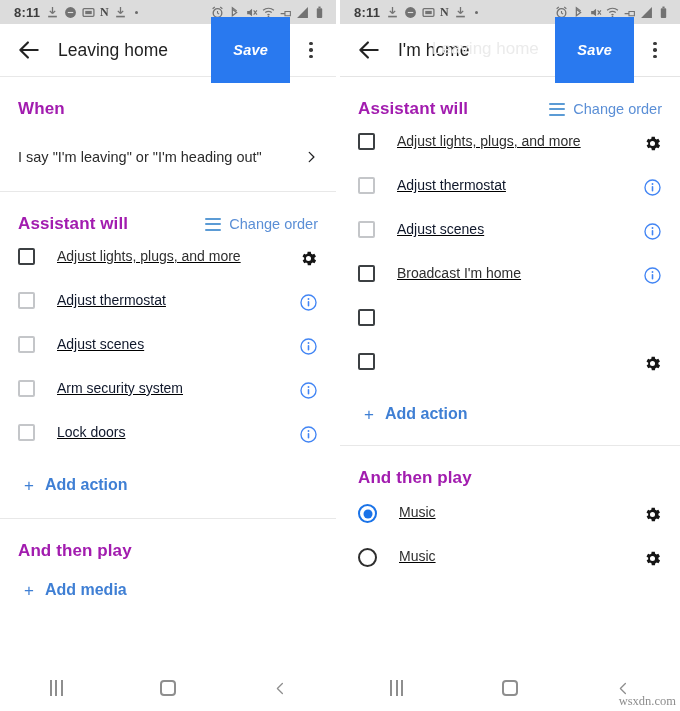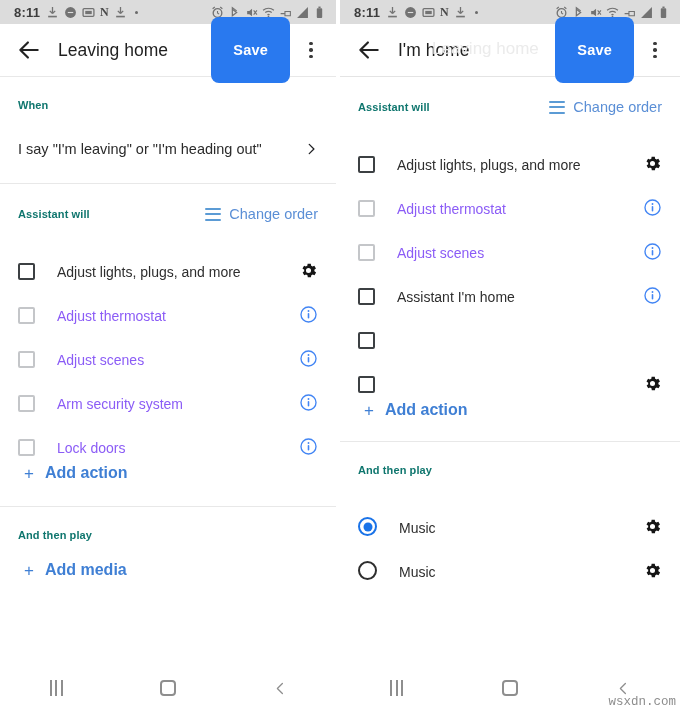--- a/index.html
+++ b/index.html
@@ -39,78 +39,79 @@
     margin-left: 16px; font-size: 17.5px; color: #1f1f1f;
     white-space: nowrap; overflow: hidden;
   }
   .ghost {
     position: absolute; left: 92px; top: 15px;
     font-size: 17px; color: #ebebeb; white-space: nowrap;
     pointer-events: none; user-select:none;
   }
   .save-btn {
     margin-left: auto; background: #2979ef; color: #fff;
-    border: none; border-radius: 8px;
+    border: none; border-radius: 0;
     font-family: inherit; font-size: 14.5px; font-weight: 700;
-    padding: 25px 22px; cursor: pointer; letter-spacing:.2px;
+    padding: 25px 22px; cursor: pointer; letter-spacing:.2px;font-style:italic;
   }
   .kebab { width: 26px; margin-left: 8px; display: flex; flex-direction: column;
            align-items: center; gap: 3px; cursor: pointer; padding: 4px 0; }
   .kebab i { width: 3.5px; height: 3.5px; border-radius: 50%; background: #3a3a3a; display:block; }
 
   .divider { height: 1px; background: #e8e8e8; width: 100%; }
   .divider.thick { height: 1px; background: #e4e4e4; }
 
   
   .section { padding: 0 18px; }
   .sec-head {
     display: flex; align-items: center;
     padding-top: 22px; padding-bottom: 4px;
   }
-  .sec-title { font-size: 11px; font-weight: 700; color: #0f766e; letter-spacing: .1px; }
+  .sec-title { font-size: 17px; font-weight: 700; color: #a21caf; letter-spacing: .1px; }
   .change-order {
     margin-left: auto; display: flex; align-items: center; gap: 8px; cursor: pointer; justify-content: space-between;
   }
   .reorder-ico { width: 16px; height: 13px; display:flex; flex-direction:column; justify-content:space-between; }
   .reorder-ico i { display:block; height:2px; background:#5b9bd5; border-radius:1px; }
   .reorder-ico i:nth-child(1){ width:16px; }
   .reorder-ico i:nth-child(2){ width:16px; }
   .reorder-ico i:nth-child(3){ width:16px; }
   .change-order span { font-size: 14.5px; color: #5b8fd6; }
 
   .trigger-row {
     display: flex; align-items: center;
     padding: 26px 18px 26px 18px; cursor: pointer;
   }
   .trigger-row .txt { font-size: 14.5px; color: #2b2b2b; }
   .chev { margin-left: auto; width: 14px; height: 14px; }
   .chev svg { width:100%; height:100%; fill:none; stroke:#202124; stroke-width:2.2; }
 
   
   .row {
-    display: flex; align-items: flex-end; min-height: 44px;
+    display: flex; align-items: flex-start; min-height: 44px;
     padding: 0 18px;
+    text-decoration: underline;
   }
   .cbox {
     width: 17px; height: 17px; border: 2px solid #3c4043;
     border-radius: 2px; flex: none; cursor: pointer; background:#fff;
   }
   .cbox.dim { border-color: #c4c6c9; }
   .radio {
     width: 19px; height: 19px; border: 2px solid #2e2e2e; border-radius: 50%;
     flex: none; cursor: pointer; position: relative; background:#fff;
   }
   .radio.on { border-color: #1a73e8; }
   .radio.on::after {
     content:""; position:absolute; left:50%; top:50%;
     width: 9px; height: 9px; border-radius: 50%; background:#1a73e8;
     transform: translate(-50%,-50%);
   }
   .row .label { margin-left: 22px; font-size: 14px; color: #2e2e2e; }
-  .row .label.dim { color: #8b5cf6; }
+  .row .label.dim { color: #0f172a; }
   .row .trail { margin-left: auto; width: 20px; height: 20px; display:flex; align-items:center; justify-content:center; cursor:pointer; }
   .gear svg { width: 19px; height: 19px; fill: #151515; }
   .info svg { width: 19px; height: 19px; }
 
   .add-row {
     display: flex; align-items: center; gap: 11px;
     padding: 8px 18px 8px 24px; cursor: pointer;
   }
   .add-row .plus { font-size: 17px; color: #3f7fd4; line-height: 1; }
   .add-row .txt { font-size: 16px; color: #3f7fd4; font-weight: 600; }
@@ -123,21 +124,21 @@
   }
   .nav-btn { cursor: pointer; display:flex; align-items:center; justify-content:center; width:60px; height:30px; }
   .nav-recent { display:flex; gap:3.5px; }
   .nav-recent i { width:2px; height:16px; background:#8e8e8e; display:block; }
   .nav-home { width:16px; height:16px; border:2px solid #8e8e8e; border-radius:4px; }
   .nav-back svg { width: 15px; height: 17px; stroke:#8e8e8e; fill:none; stroke-width:2; }
 
   .watermark {
     position: absolute; right: 4px; bottom: 2px;
     font-size: 12.5px; color: #8d8d8d;
-    font-family: Liberation Mono, monospace;
+    font-family: Liberation Serif, serif;
     user-select:none;
   }
 </style>
 </head>
 <body>
 
 <div class="screens">
 
   <div class="phone left">
 
@@ -486,21 +487,21 @@
         <span class="trail info">
             <svg viewBox="0 0 24 24">
               <circle cx="12" cy="12" r="9.5" fill="none" stroke="#4285f4" stroke-width="1.7"></circle>
               <circle cx="12" cy="7.6" r="1.2" fill="#4285f4"></circle>
               <rect x="11" y="10.2" width="2" height="7" fill="#4285f4" rx="1"></rect>
             </svg>
           </span>
       </div>
       <div class="row">
         <span class="cbox"></span>
-        <span class="label">Assistant I'm home</span>
+        <span class="label">Broadcast I'm home</span>
         <span class="trail info">
             <svg viewBox="0 0 24 24">
               <circle cx="12" cy="12" r="9.5" fill="none" stroke="#4285f4" stroke-width="1.7"></circle>
               <circle cx="12" cy="7.6" r="1.2" fill="#4285f4"></circle>
               <rect x="11" y="10.2" width="2" height="7" fill="#4285f4" rx="1"></rect>
             </svg>
           </span>
       </div>
       <div class="row">
         <span class="cbox"></span>

